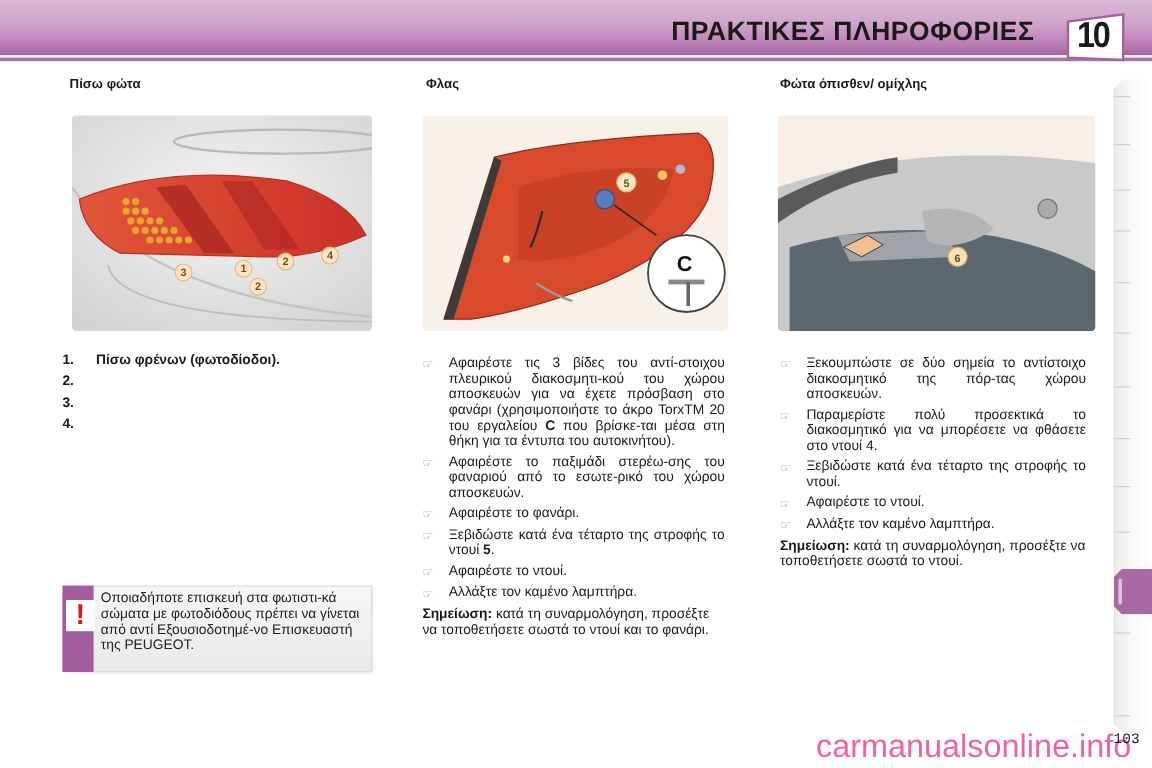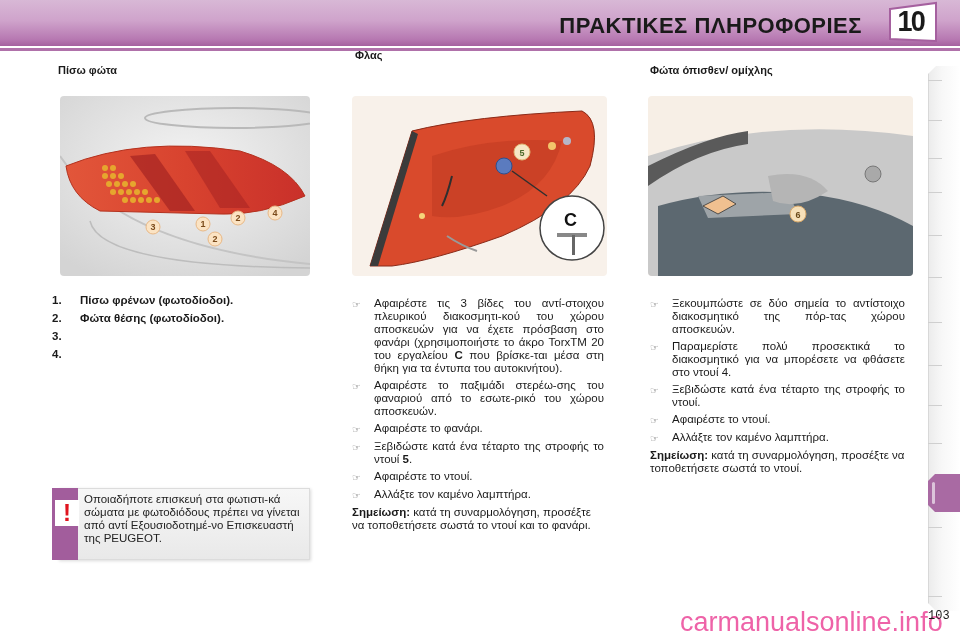--- a/index.html
+++ b/index.html
@@ -11,21 +11,21 @@
       position: absolute; left: 0; top: 0; width: 960px; height: 46px;
       background: linear-gradient(to bottom, #d8b8d6 0%, #cfa3cb 45%, #b779b2 85%, #a5609f 100%);
     }
     .header-line1 { position: absolute; left: 0; top: 46px; width: 960px; height: 2px; background: #ffffff; }
     .header-line2 { position: absolute; left: 0; top: 48px; width: 960px; height: 3px; background: #b071aa; }
     .chapter-title {
       position: absolute; right: 98px; top: 13px;
       font-size: 22px; font-weight: bold; color: #1a1a1a; letter-spacing: 0.5px;
     }
     .chapter-tab {
-      position: absolute; right: 18px; top: 1px; width: 56px; height: 42px;
+      position: absolute; right: 18px; top: 10px; width: 56px; height: 42px;
     }
     .chapter-tab svg { position: absolute; left: 0; top: 0; }
     .chapter-num {
       position: absolute; left: 10px; top: 3px; font-size: 30px; font-weight: bold; color: #1a1a1a;
       letter-spacing: -2px; transform: scaleX(0.9);
     }
 
     
     .section-heading { position: absolute; font-size: 11px; font-weight: bold; color: #1a1a1a; }
 
@@ -95,21 +95,21 @@
 <div class="chapter-title">ΠΡΑΚΤΙΚΕΣ ΠΛΗΡΟΦΟΡΙΕΣ</div>
 <div class="chapter-tab">
   <svg width="56" height="42" viewBox="0 0 56 42">
     <polygon points="4,8 50,2 50,40 4,38" fill="#ffffff" stroke="#a5609f" stroke-width="2"></polygon>
     <line x1="0" y1="36" x2="-40" y2="38" stroke="#ffffff" stroke-width="2"></line>
   </svg>
   <span class="chapter-num">10</span>
 </div>
 
 <div class="section-heading" style="left:58px; top:64px;">Πίσω φώτα</div>
-<div class="section-heading" style="left:355px; top:49px;">Φλας</div>
+<div class="section-heading" style="left:355px; top:64px;">Φλας</div>
 <div class="section-heading" style="left:650px; top:64px;">Φώτα όπισθεν/ ομίχλης</div>
 
 <div class="illus" style="left:60px; top:96px; width:250px; height:180px;">
   <svg width="250" height="180" viewBox="0 0 250 180">
     <defs>
       <radialGradient id="bg1" cx="50%" cy="40%" r="70%">
         <stop offset="0%" stop-color="#f4f4f4"></stop>
           <stop offset="100%" stop-color="#d4d4d4"></stop>
       </radialGradient>
       <linearGradient id="lamp1" x1="0" y1="0" x2="1" y2="0">
@@ -198,21 +198,20 @@
   </svg>
 </div>
 
 <div class="num-list">
   <div class="item">
     <span class="n">1.</span>
     <span class="txt">Πίσω φρένων (φωτοδίοδοι).</span>
   </div>
   <div class="item">
     <span class="n">2.</span>
-    <span class="txt">Φώτα θέσης (φωτοδίοδοι).</span>
   </div>
   <div class="item">
     <span class="n">3.</span>
   </div>
   <div class="item">
     <span class="n">4.</span>
   </div>
 </div>
 
 <div class="warn-box"></div>

